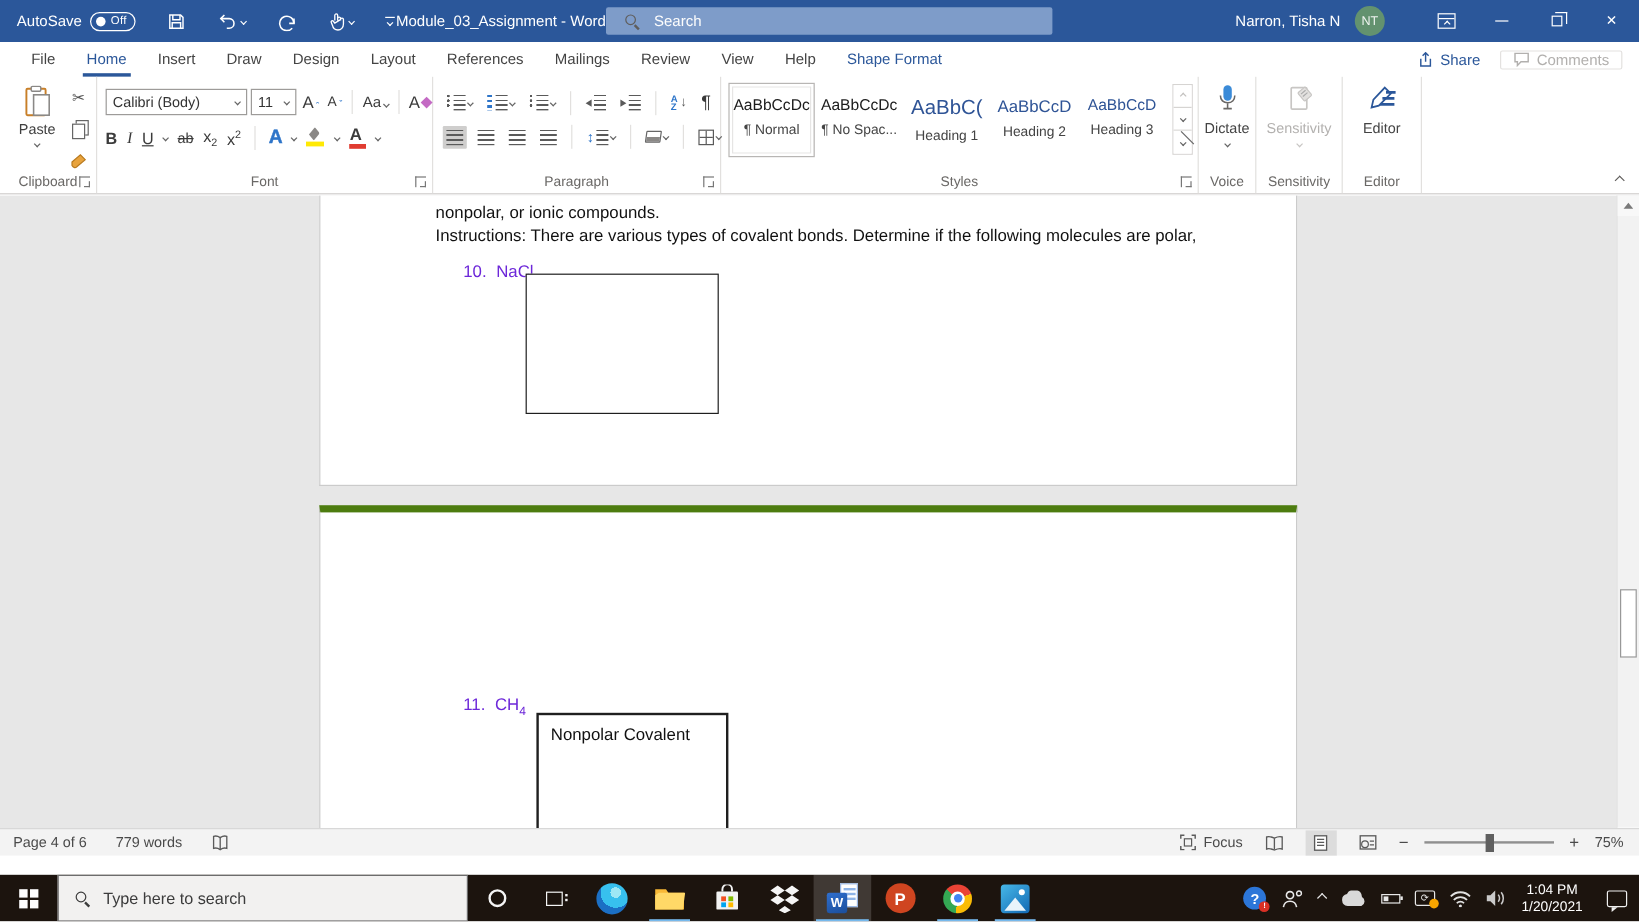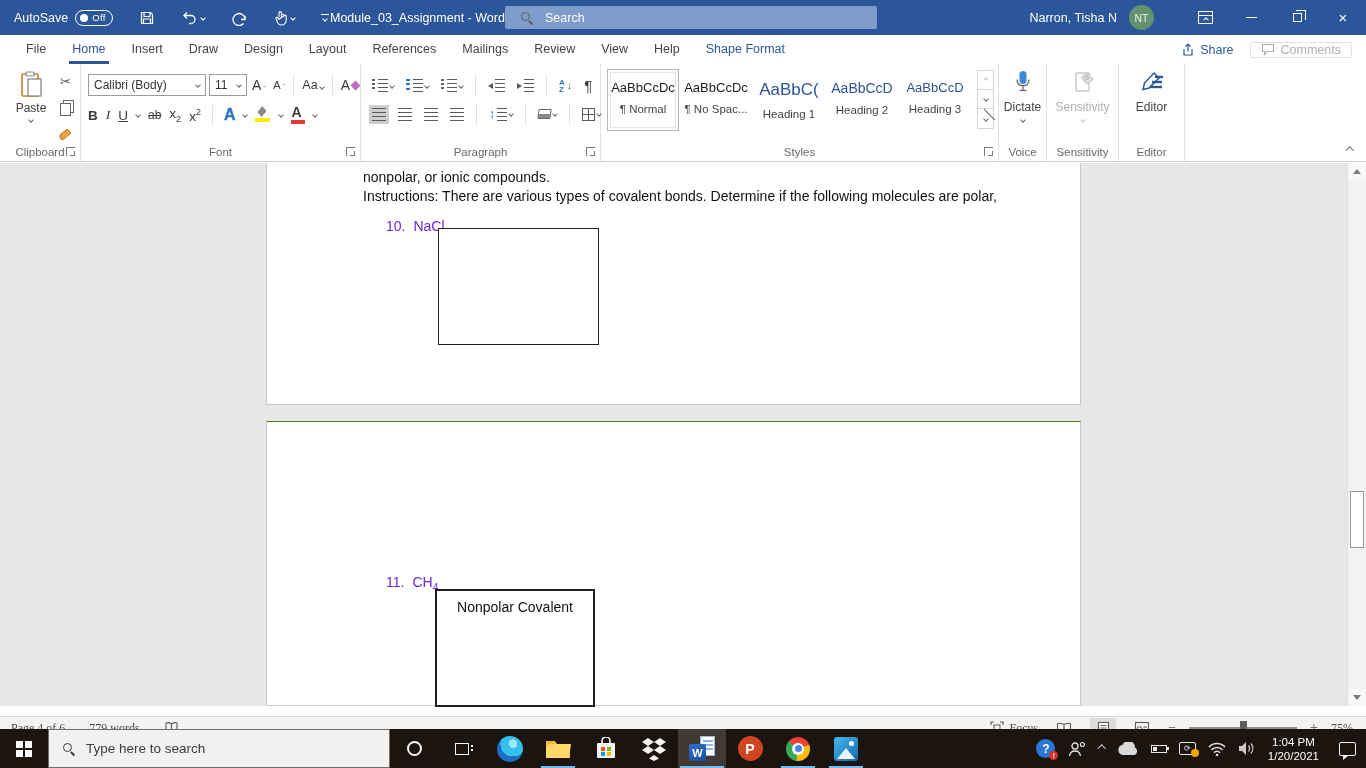--- a/index.html
+++ b/index.html
@@ -117,33 +117,33 @@
   .cursor-ic { width:0; height:0; border-left:4.5px solid transparent; border-right:4.5px solid transparent; border-bottom:11px solid #5f5d5b; transform:rotate(-38deg); }
   .bigbtn { position:absolute; left:0; right:0; top:6px; display:flex; flex-direction:column; align-items:center; gap:4px; }
   .bigbtn .lbl { font-size:12px; color:#444; }
   .bigbtn.dim .lbl { color:#b3b1af; }
   .collapse-chv { position:absolute; right:14px; bottom:8px; color:#5f5d5b; }
 
   
   .docarea { position:absolute; top:163px; left:0; right:0; height:543px; background:#e7e7e7; }
   .page { position:absolute; left:266px; width:815px; background:#fff; border:1px solid #cbcbcb; border-top:none; }
   .page1 { top:0; height:242px; border-top:none; }
-  .page2 { top:258px; height:285px; border-top:1px solid #4d7c0f;text-align:center; }
+  .page2 { top:258px; height:285px; border-top:6px solid #4d7c0f; }
   .doc-text { font-size:14px; color:#111; line-height:19px; }
   .instr { position:absolute; left:96px; top:5px; }
   .qrow { position:absolute; display:flex; gap:8px; font-size:14px; color:#6d28d9; }
   .tbox { position:absolute; border:1.5px solid #1f1f1f; background:#fff; }
   .vscroll { position:absolute; right:0; top:0; bottom:0; width:19px; background:#f2f2f2; border-left:1px solid #e0e0e0; }
   .vs-arrow { position:absolute; left:0; right:0; height:17px; display:flex; align-items:center; justify-content:center; background:#f8f8f8; }
   .tri-up { width:0; height:0; border-left:4px solid transparent; border-right:4px solid transparent; border-bottom:5px solid #7a7a7a; }
   .tri-down { width:0; height:0; border-left:4px solid transparent; border-right:4px solid transparent; border-top:5px solid #7a7a7a; }
   .vs-thumb { position:absolute; left:2px; right:2px; top:328px; height:57px; background:#fff; border:1px solid #989898; }
 
   
-  .statusbar { position:absolute; top:716px; left:0; right:0; height:23px; background:#f3f3f3; border-top:1px solid #d8d8d8; display:flex; align-items:center; font-size:12px; color:#4a4a4a;font-family:Liberation Serif, serif; }
+  .statusbar { position:absolute; top:690px; left:0; right:0; height:23px; background:#f3f3f3; border-top:1px solid #d8d8d8; display:flex; align-items:center; font-size:12px; color:#4a4a4a; }
   .sb-left { display:flex; align-items:center; gap:24px; padding-left:11px; }
   .sb-right { margin-left:auto; display:flex; align-items:center; gap:13px; padding-right:13px; }
   .sb-item { display:flex; align-items:center; gap:6px; }
   .viewbtn { width:26px; height:21px; display:flex; align-items:center; justify-content:center; }
   .viewbtn.sel { background:#dcdcdc; }
   .zoom-track { width:108px; height:2px; background:#8f8f8f; position:relative; }
   .zoom-thumb { position:absolute; left:47%; top:-6.5px; width:7px; height:15px; background:#5f5f5f; }
   .zoom-sign { font-size:14px; color:#4a4a4a; }
 
   
@@ -528,21 +528,21 @@
       <div class="tbox" style="left:171px; top:65px; width:161px; height:117px;">
         <span class="doc-text" style="display:block; padding:6px 11px;"></span>
       </div>
     </div>
 
     <div class="page page2">
       <div class="qrow" style="left:119px; top:152px;">
         <span>11.</span>
         <span><span>CH</span><sub style="font-size:10px;">4</sub></span>
       </div>
-      <div class="tbox" style="left:168px; top:167px; width:160px; height:118px; border-width:2px;">
+      <div class="tbox" style="left:180px; top:167px; width:160px; height:118px; border-width:2px;">
         <span class="doc-text" style="display:block; padding:7px 10px;">Nonpolar Covalent</span>
       </div>
     </div>
 
     <div class="vscroll">
       <div class="vs-arrow" style="top:0;">
           <span class="tri-up"></span>
         </div>
       <div class="vs-thumb"></div>
       <div class="vs-arrow" style="bottom:0;">

